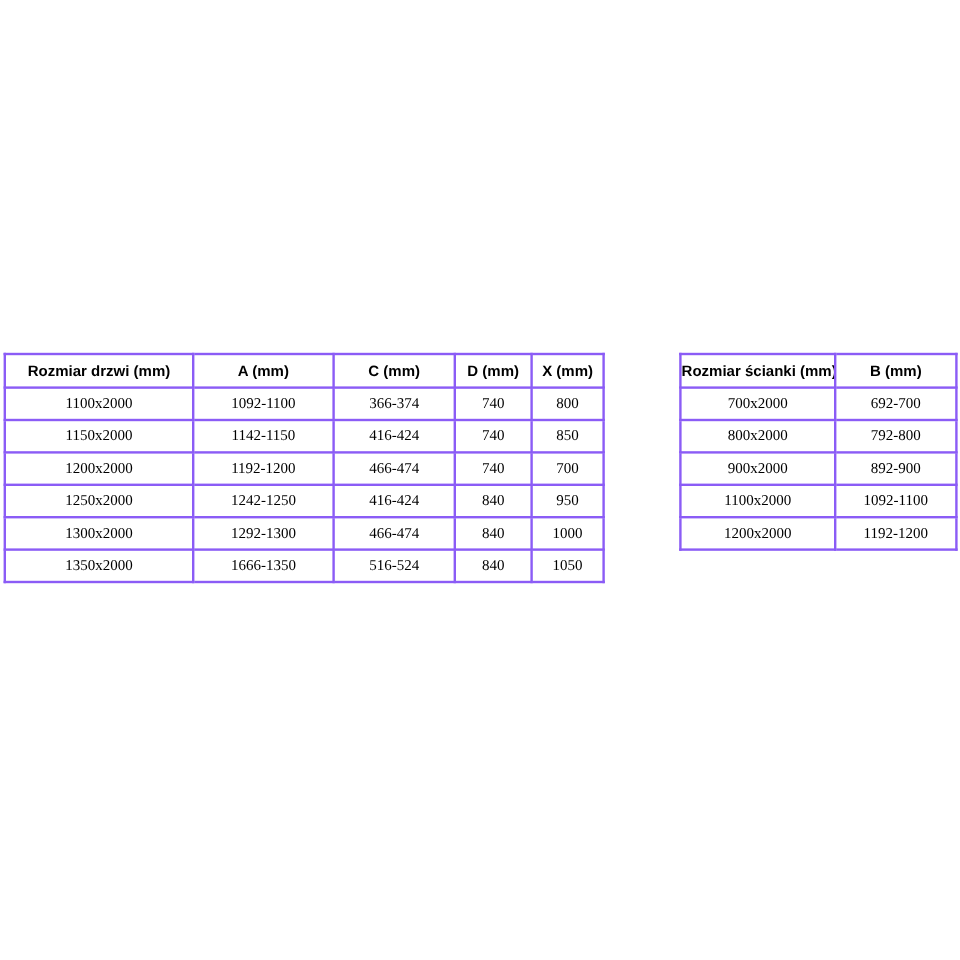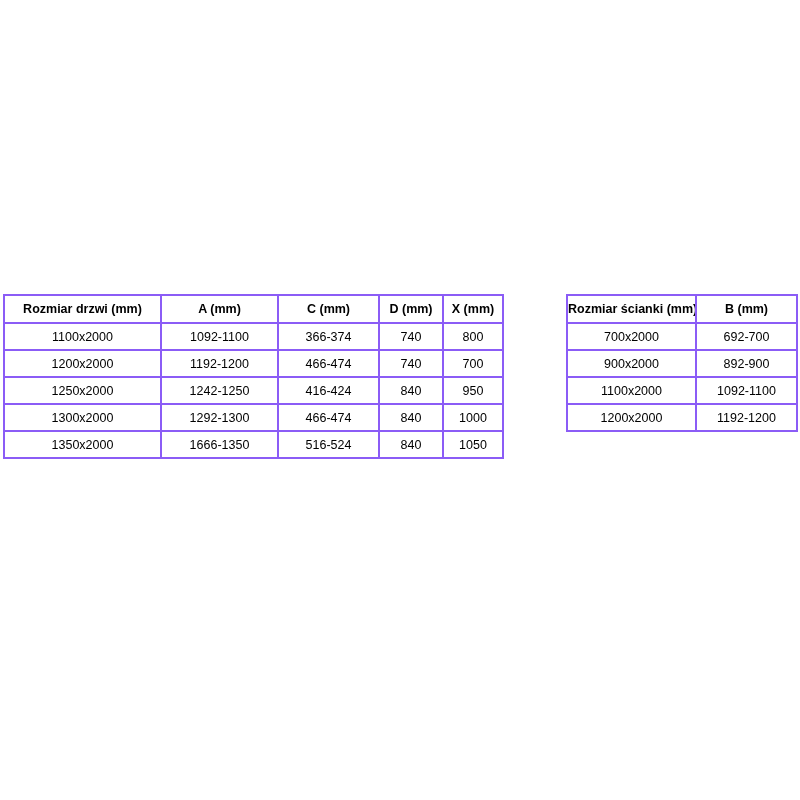--- a/index.html
+++ b/index.html
@@ -32,20 +32,21 @@
     overflow: hidden;
     white-space: nowrap;
   }
   table.spec-table th {
     font-weight: bold;
     height: 26px;
   }
   table.spec-table td {
     font-weight: normal;
     height: 25px;
+    font-family: Liberation Serif, serif;
   }
   #door-table {
     left: 3px;
     top: 294px;
     width: 500px;
   }
   #wall-table {
     left: 566px;
     top: 294px;
     width: 230px;
@@ -74,20 +75,27 @@
         <th>X (mm)</th>
       </tr>
     </thead>
     <tbody>
       <tr>
         <td>1100x2000</td>
         <td>1092-1100</td>
         <td>366-374</td>
         <td>740</td>
         <td>800</td>
+      </tr>
+      <tr>
+        <td>1150x2000</td>
+        <td>1142-1150</td>
+        <td>416-424</td>
+        <td>740</td>
+        <td>850</td>
       </tr>
       <tr>
         <td>1200x2000</td>
         <td>1192-1200</td>
         <td>466-474</td>
         <td>740</td>
         <td>700</td>
       </tr>
       <tr>
         <td>1250x2000</td>
@@ -123,20 +131,24 @@
         <th>Rozmiar ścianki (mm)</th>
         <th>B (mm)</th>
       </tr>
     </thead>
     <tbody>
       <tr>
         <td>700x2000</td>
         <td>692-700</td>
       </tr>
       <tr>
+        <td>800x2000</td>
+        <td>792-800</td>
+      </tr>
+      <tr>
         <td>900x2000</td>
         <td>892-900</td>
       </tr>
       <tr>
         <td>1100x2000</td>
         <td>1092-1100</td>
       </tr>
       <tr>
         <td>1200x2000</td>
         <td>1192-1200</td>

